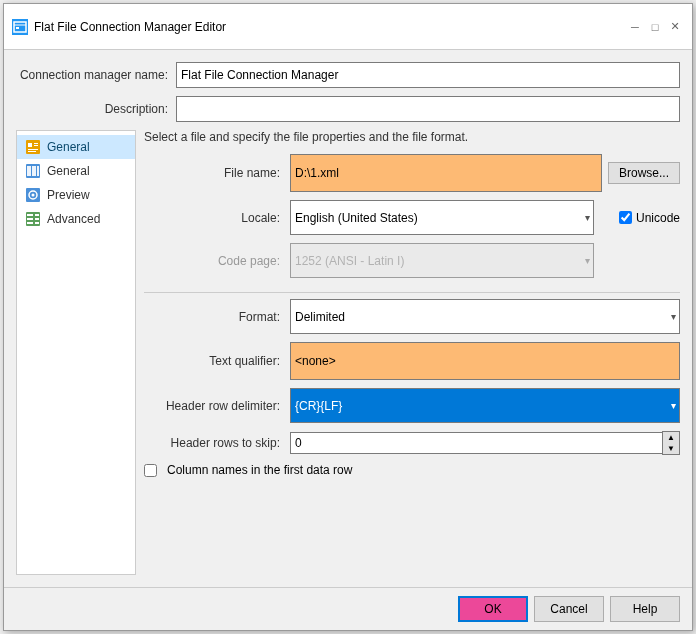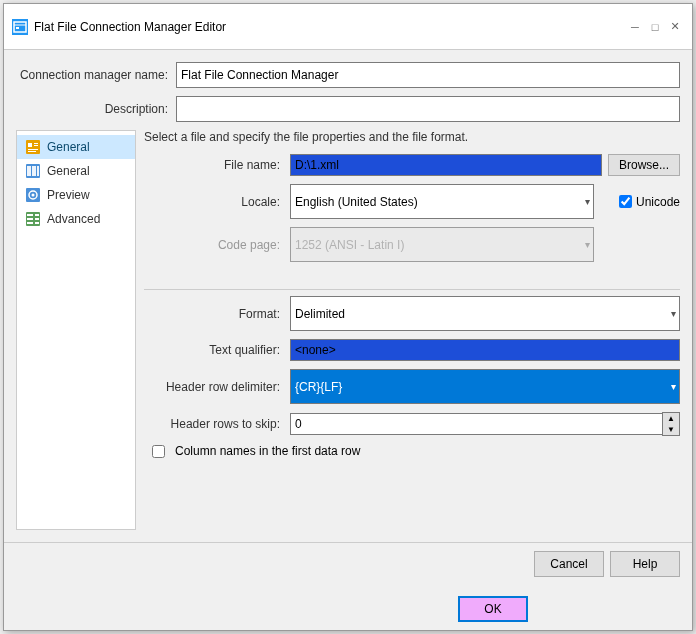--- a/index.html
+++ b/index.html
@@ -148,22 +148,22 @@
       width: 140px;
       text-align: right;
       color: #333;
       flex-shrink: 0;
       padding-right: 4px;
     }
     .panel-input {
       flex: 1;
       height: 22px;
       border: 1px solid #7a7a7a;
-      padding: 10px 4px;
-      background: #1d4ed8;
+      padding: 18px 4px;
+      background: #fdba74;
       font-size: 12px;
       font-family: inherit;
     }
     .browse-btn {
       height: 22px;
       padding: 0 10px;
       background: #e1e1e1;
       border: 1px solid #adadad;
       cursor: pointer;
       font-size: 12px;
@@ -235,21 +235,21 @@
       font-size: 8px;
       display: flex;
       align-items: center;
       justify-content: center;
       padding: 0;
     }
 
     .codepage-row {
       display: flex;
       align-items: center;
-      margin-bottom: 21px;
+      margin-bottom: 8px;
       gap: 6px;
     }
 
     .separator {
       height: 1px;
       background: #ccc;
       margin: 6px 0;
     }
 
     .footer {
@@ -263,23 +263,22 @@
     .footer-btn {
       width: 70px;
       height: 26px;
       background: #e1e1e1;
       border: 1px solid #adadad;
       cursor: pointer;
       font-size: 12px;
       font-family: inherit;
     }
     .footer-btn.ok {
-      background: #f0abfc;
+      background: #ec4899;
       border: 2px solid #0078d7;
-      margin-top: 45px;
     }
   </style>
 </head>
 <body>
 
 <div class="window">
 
   <div class="title-bar">
     <div class="title-bar-left">
       <div class="title-icon">
@@ -436,21 +435,21 @@
           <span class="panel-label">Header rows to skip:</span>
           <div class="spinbox-wrapper">
             <input class="spinbox-input" type="text" value="0" style="">
             <div class="spinbox-buttons">
               <button class="spinbox-btn">▲</button>
               <button class="spinbox-btn">▼</button>
             </div>
           </div>
         </div>
 
-        <div class="panel-row" style="margin-left: 8px;">
+        <div class="panel-row" style="">
           <input type="checkbox" id="col-names-cb" style="">
           <label for="col-names-cb" style="margin-left:4px;">Column names in the first data row</label>
         </div>
       </div>
     </div>
   </div>
 
   <div class="footer">
     <button class="footer-btn ok">OK</button>
     <button class="footer-btn">Cancel</button>

